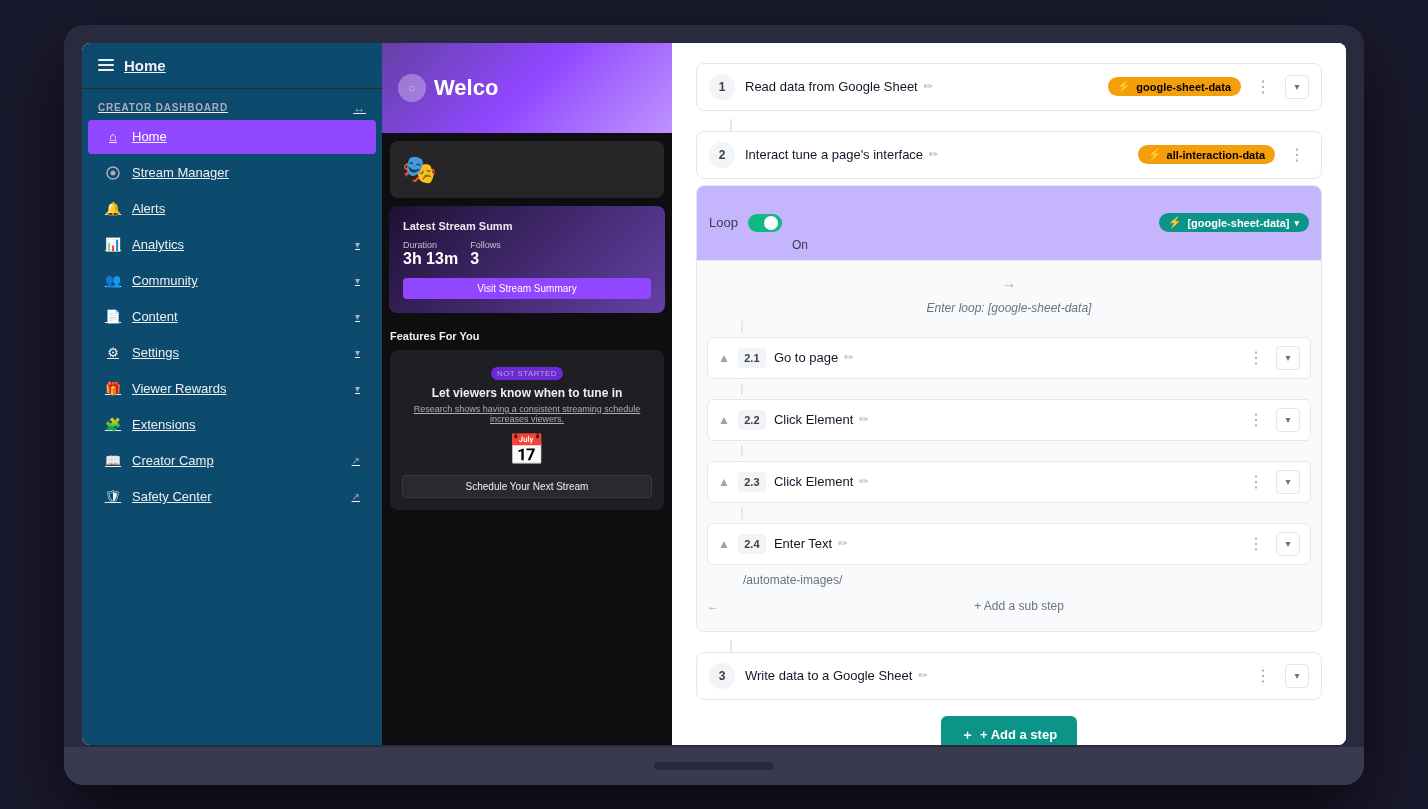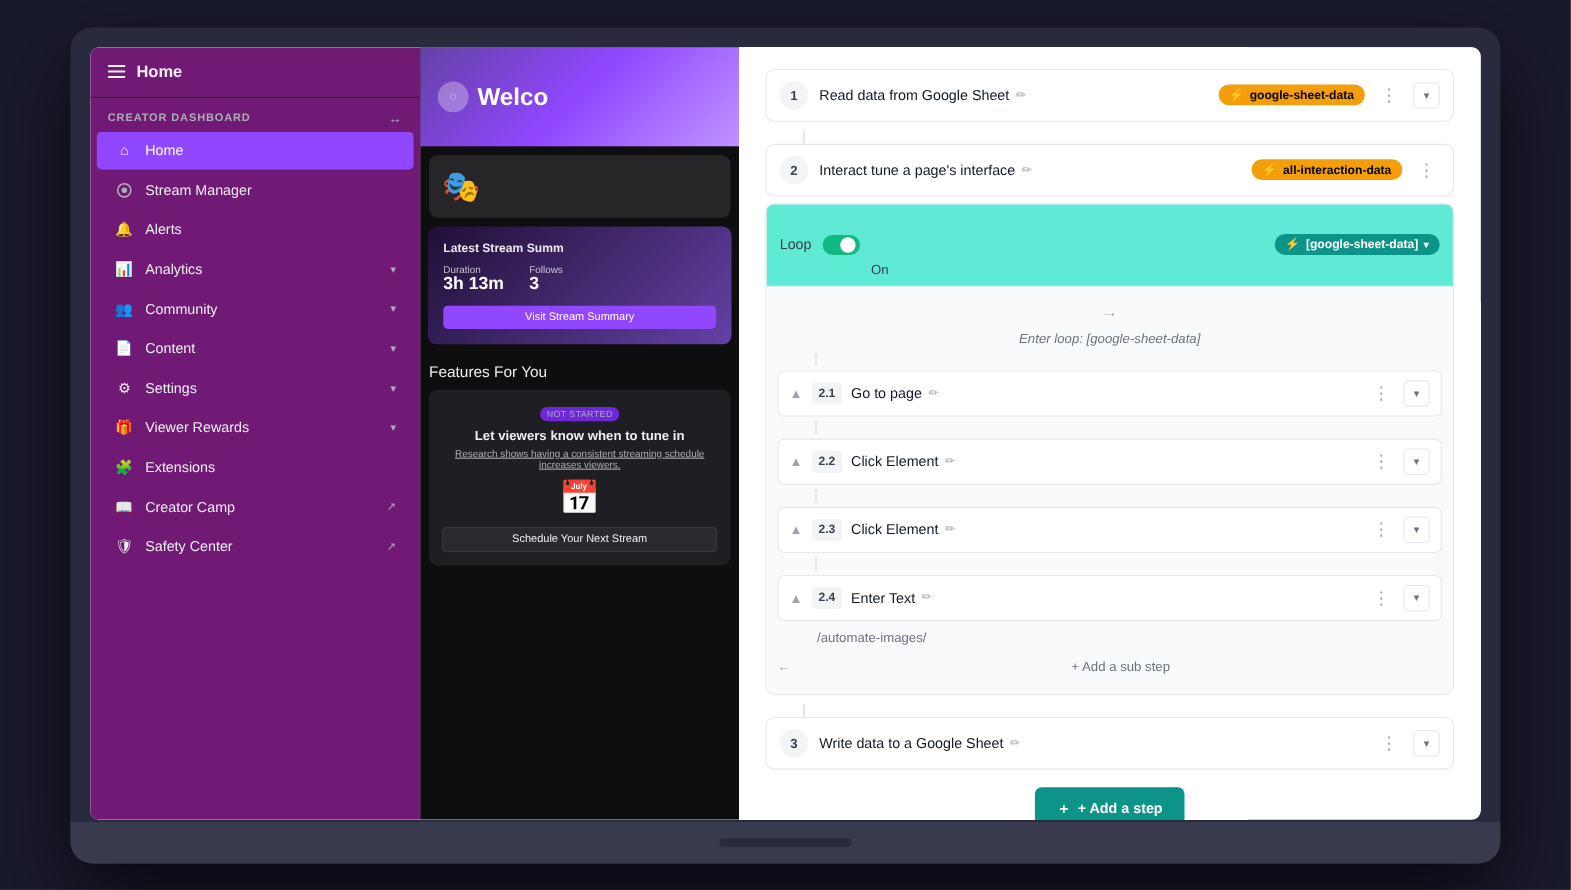--- a/index.html
+++ b/index.html
@@ -48,26 +48,27 @@
       border-radius: 4px;
     }
     .screen-content {
       display: flex;
       flex: 1;
       overflow: hidden;
     }
     
     .sidebar {
       width: 300px;
-      background: #701a75;
+      background: #0c4a6e;
       color: #efeff1;
       flex-shrink: 0;
       display: flex;
       flex-direction: column;
       overflow-y: auto;
+      text-decoration: underline;
     }
     .sidebar-header {
       display: flex;
       align-items: center;
       gap: 10px;
       padding: 14px 16px;
       border-bottom: 1px solid #2a2a2e;
     }
     .hamburger-icon {
       display: flex;
@@ -181,21 +182,21 @@
       color: #fff;
     }
     .stream-summary-title {
       font-size: 11px;
       font-weight: 700;
       color: rgba(255,255,255,0.9);
       margin-bottom: 8px;
     }
     .stream-stats {
       display: flex;
-      gap: 23px;
+      gap: 12px;
     }
     .stat-label {
       font-size: 9px;
       color: rgba(255,255,255,0.7);
     }
     .stat-value {
       font-size: 16px;
       font-weight: 700;
       color: #fff;
     }
@@ -207,22 +208,22 @@
       padding: 5px 10px;
       font-size: 10px;
       cursor: pointer;
       margin-top: 10px;
       width: 100%;
     }
     .features-section {
       padding: 10px 8px;
     }
     .features-title {
-      font-size: 14px;
-      font-weight: 400;
+      font-size: 11px;
+      font-weight: 700;
       color: #efeff1;
       margin-bottom: 8px;
     }
     .feature-card {
       background: #1f1f23;
       border-radius: 8px;
       padding: 12px;
       text-align: center;
     }
     .not-started-badge {
@@ -353,21 +354,21 @@
       border: 1px solid #e5e7eb;
       border-radius: 8px;
       margin-bottom: 8px;
       overflow: hidden;
     }
     .loop-header {
       display: flex;
       align-items: center;
       gap: 10px;
       padding: 8px 12px;
-      background: #5eead4;
+      background: #c4b5fd;
       border-bottom: 1px solid #e5e7eb;
     }
     .loop-label {
       font-size: 13px;
       font-weight: 500;
       color: #374151;
     }
     .toggle-switch {
       position: relative;
       width: 34px;

